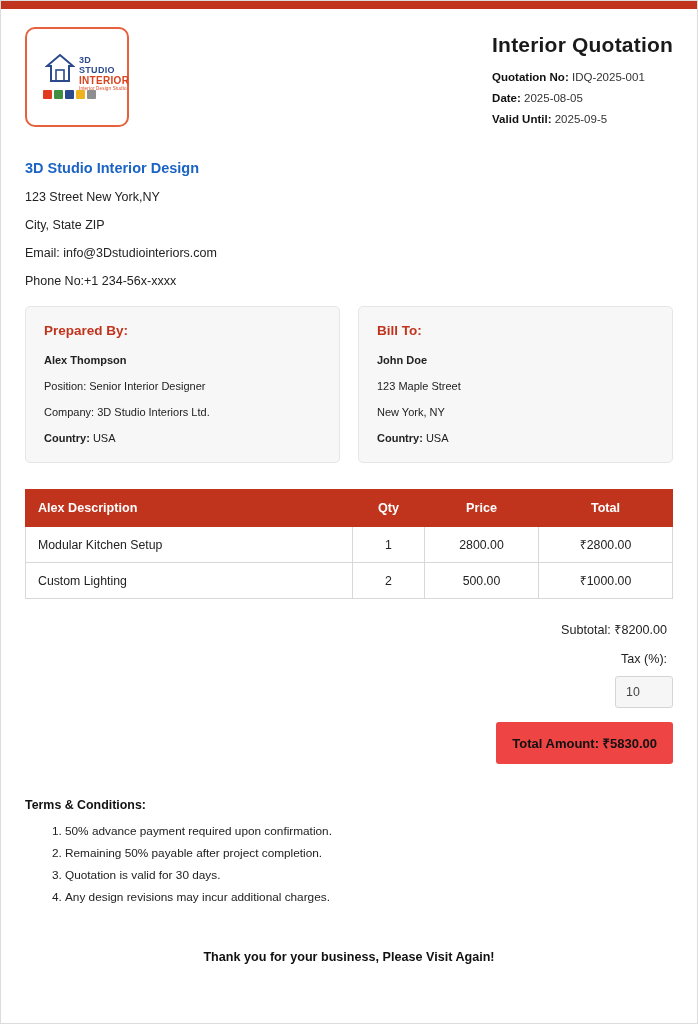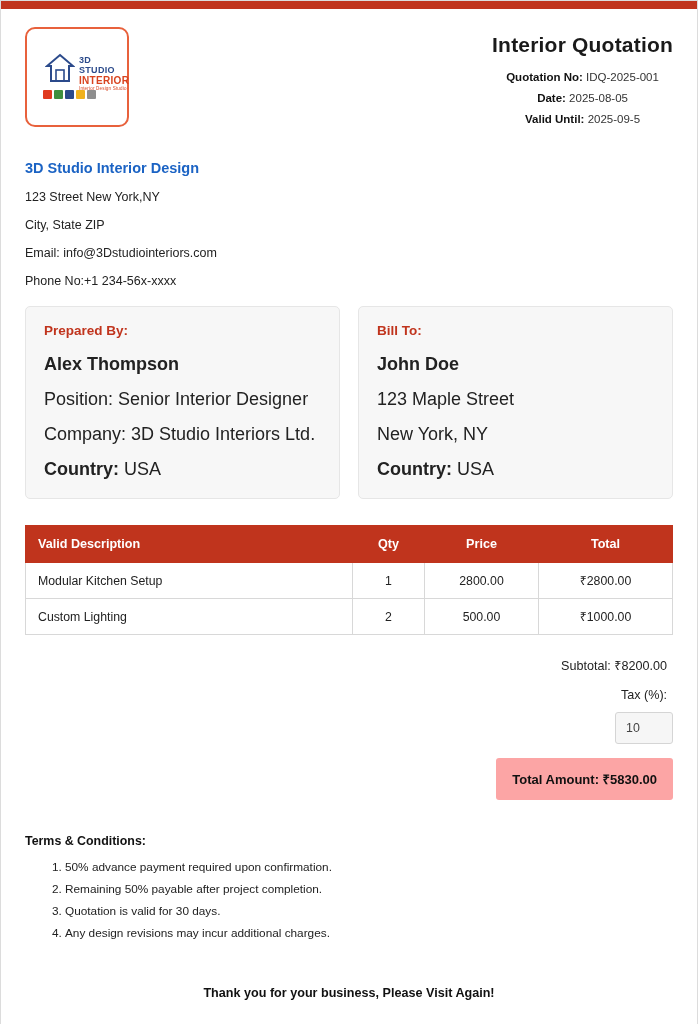--- a/index.html
+++ b/index.html
@@ -64,21 +64,21 @@
   }
   .logo-t3 {
     font-size: 4.5px; color: #d8431f; letter-spacing: .2px; line-height: 6px;
   }
   .logo-icons {
     display: flex; gap: 2px; margin-top: 1px;
   }
   .sq { width: 9px; height: 9px; border-radius: 1px; }
 
   .header-right {
-    text-align: center;
+    text-align: left;
     padding-top: 6px;
   }
   .doc-title {
     font-size: 21px;
     font-weight: bold;
     color: #1a1a1a;
     margin: 0 0 14px 0;
     letter-spacing: .2px;
   }
   .meta-line {
@@ -118,21 +118,21 @@
     padding: 16px 18px 18px 18px;
   }
   .card-title {
     color: #c0341d;
     font-size: 13.5px;
     font-weight: bold;
     margin: 0 0 16px 0;
   }
   .card p {
     margin: 0 0 14px 0;
-    font-size: 18px;
+    font-size: 11px;
     color: #222;
   }
   .card p:last-child { margin-bottom: 0; }
   .card .strong { font-weight: bold; }
 
   
   table.items {
     width: 100%;
     border-collapse: collapse;
     margin-top: 26px;
@@ -183,21 +183,21 @@
     width: 58px;
     padding: 8px 10px;
     border: 1px solid #d5d5d5;
     background: #f6f6f6;
     border-radius: 3px;
     font-size: 12.4px;
     color: #444;
     font-family: "Liberation Sans", sans-serif;
   }
   .grand {
-    background: #fca5a5;
+    background: #ef4444;
     border-radius: 3px;
     padding: 12px 16px;
     font-size: 13px;
     font-weight: bold;
     color: #111;
   }
 
   
   .terms { margin-top: 34px; }
   .terms-title {
@@ -303,21 +303,21 @@
         <p>
           <span class="strong">Country:</span>
           <span>USA</span>
         </p>
       </div>
     </div>
 
     <table class="items">
       <thead>
         <tr>
-          <th class="desc">Valid Description</th>
+          <th class="desc">Alex Description</th>
           <th class="col-qty">Qty</th>
           <th class="col-price">Price</th>
           <th class="col-total">Total</th>
         </tr>
       </thead>
       <tbody>
         <tr>
           <td class="desc">Modular Kitchen Setup</td>
           <td>1</td>
           <td>2800.00</td>

